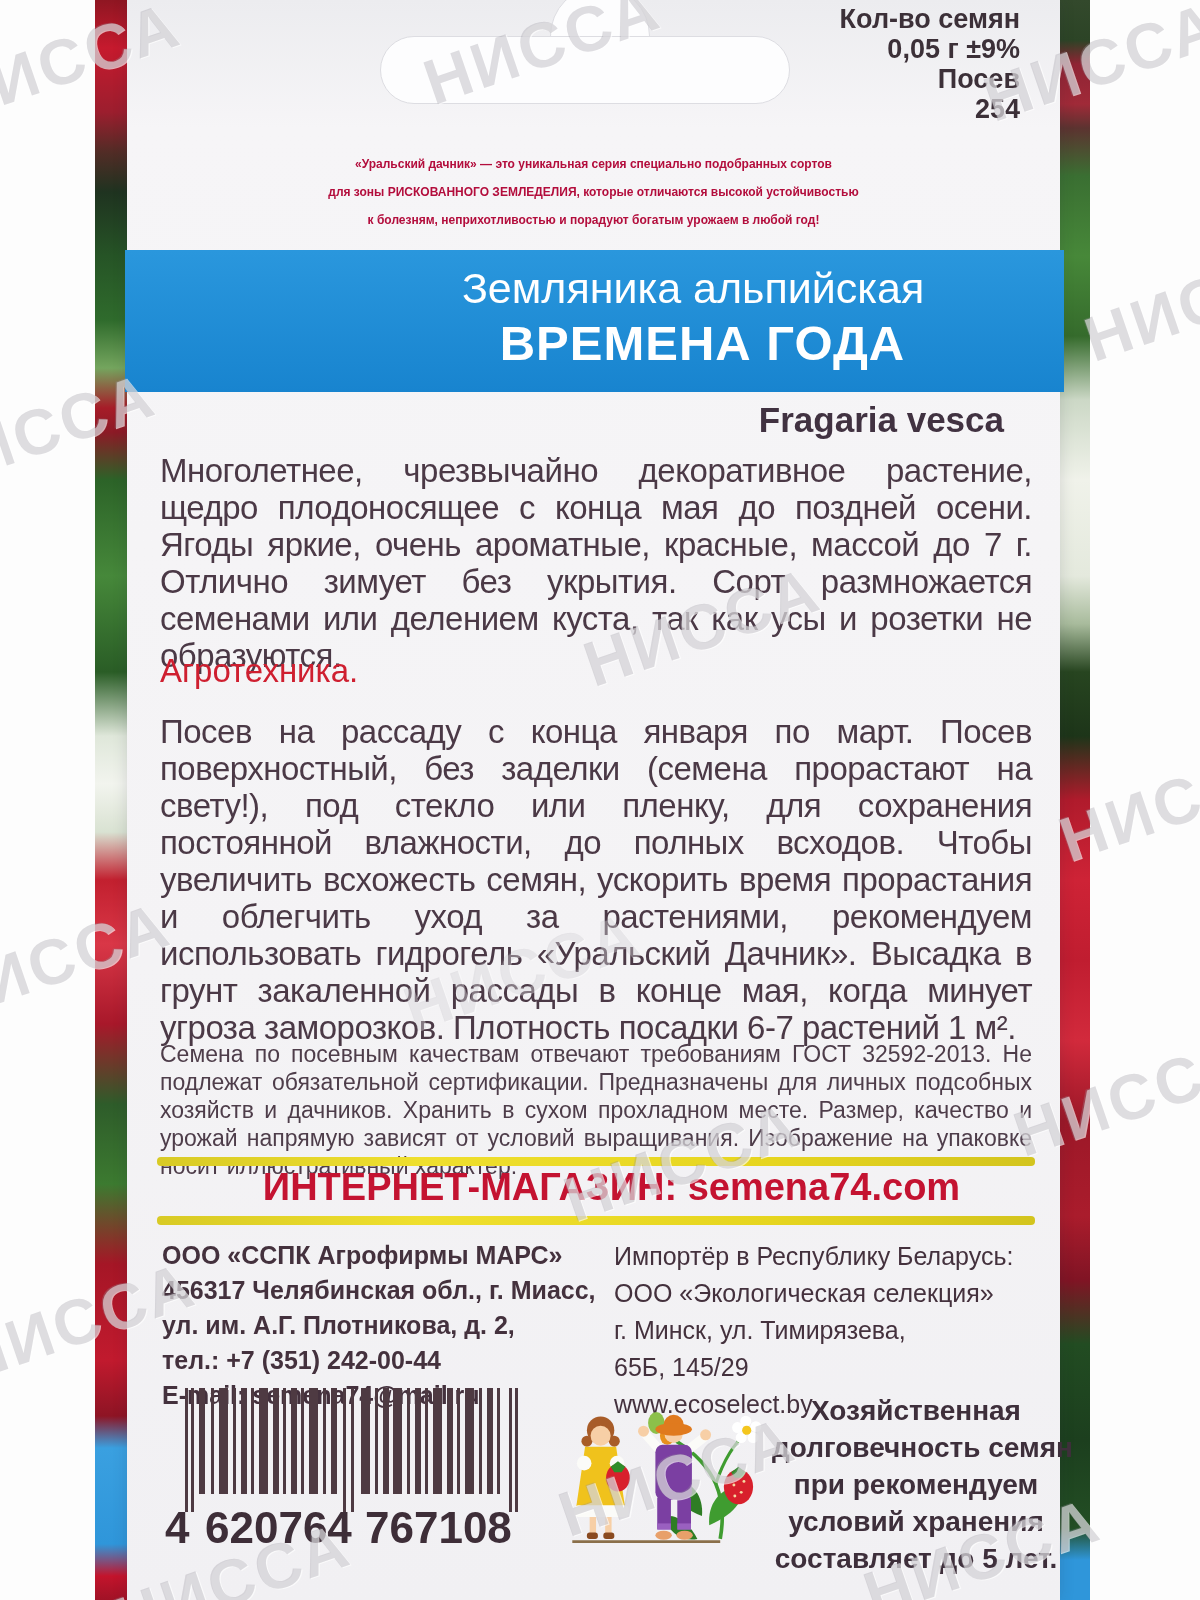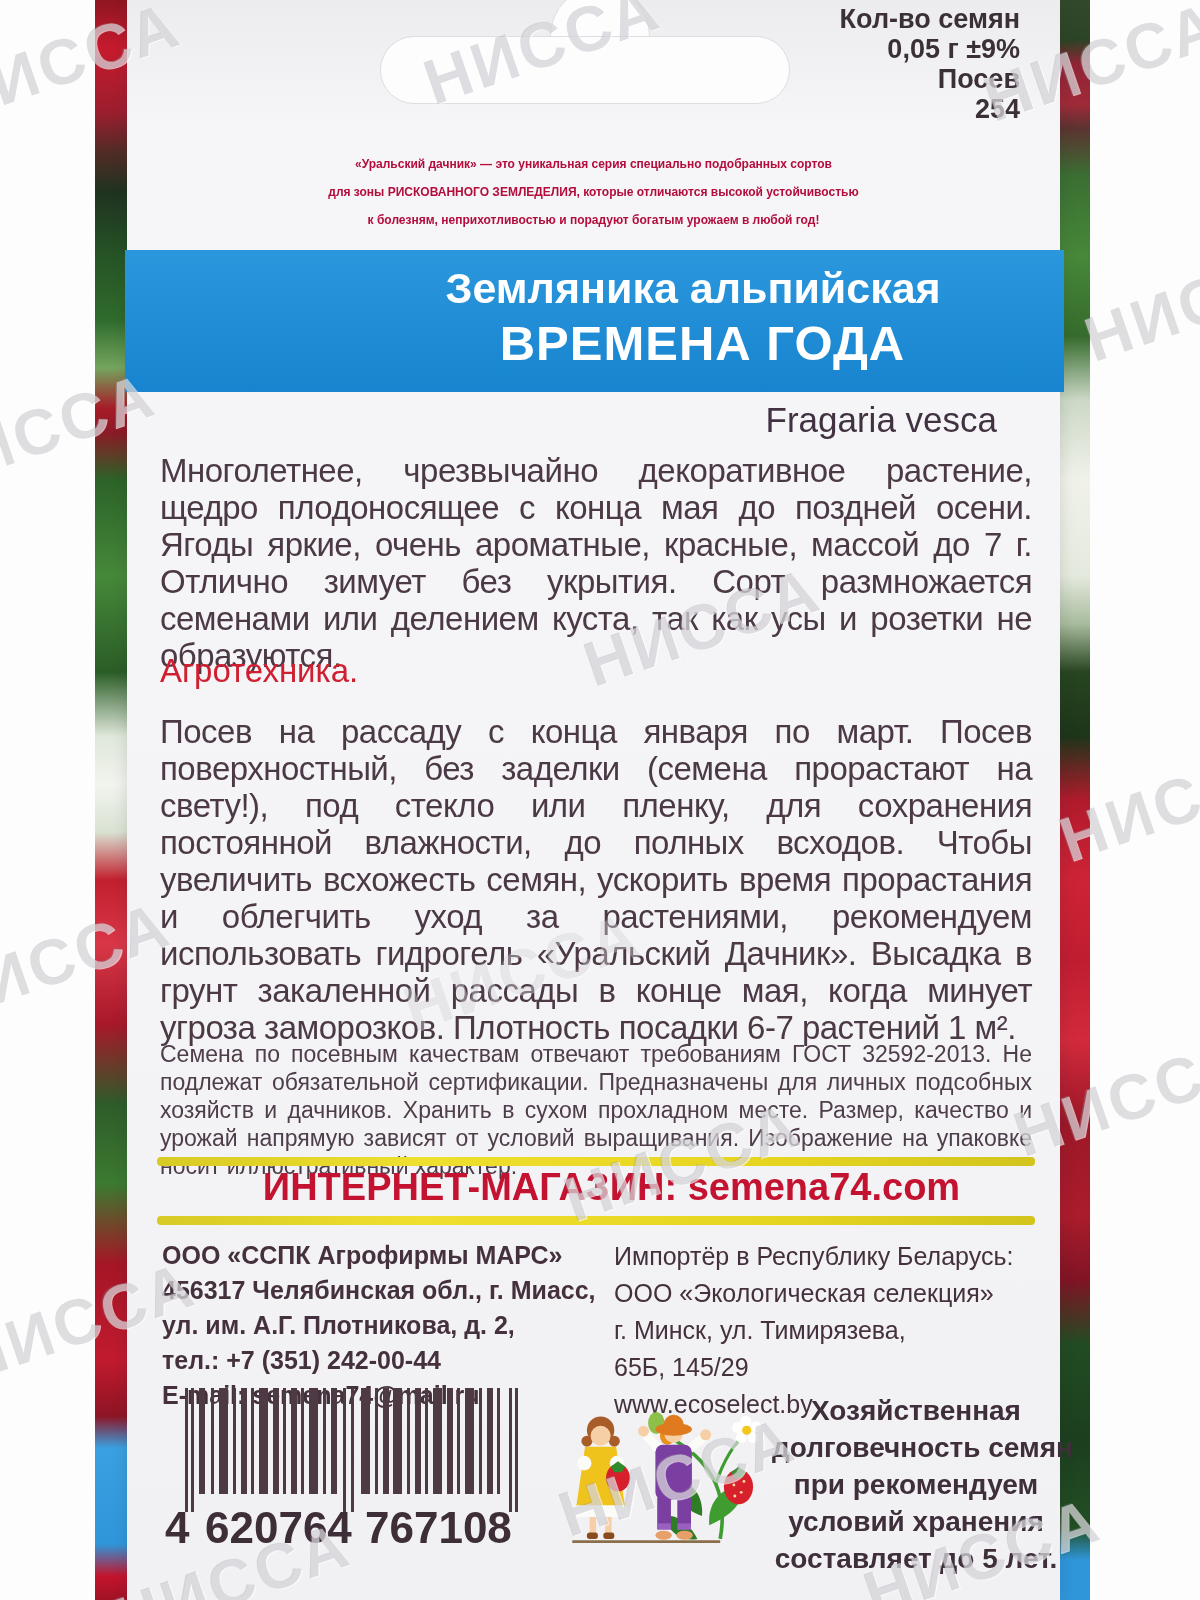--- a/index.html
+++ b/index.html
@@ -39,25 +39,25 @@
   .top-right{position:absolute;top:4px;right:40px;text-align:right;
     font-weight:bold;font-size:27px;line-height:30px;color:#3c3038;}
 
   .intro{position:absolute;top:150px;left:0;right:0;text-align:center;
     color:#b30d3c;font-weight:bold;font-size:12px;line-height:28px;}
   .intro div{white-space:nowrap;}
 
   .banner{position:absolute;top:250px;left:-2px;width:calc(100% + 6px);height:142px;
     background:linear-gradient(180deg,#2a97dd,#1884cf);color:#ffffff;
     text-align:center;padding-top:12px;box-sizing:border-box;}
-  .banner-line1{font-weight:bold;font-size:43px;line-height:52px;padding-left:21%;}
+  .banner-line1{font-weight:normal;font-size:43px;line-height:52px;padding-left:21%;}
   .banner-line2{font-weight:bold;font-size:49px;line-height:58px;padding-left:23%;
     letter-spacing:1px;}
 
-  .latin{position:absolute;top:400px;right:63px;font-weight:normal;font-size:35px;
+  .latin{position:absolute;top:400px;right:56px;font-weight:bold;font-size:35px;
     color:#413241;}
   .desc{position:absolute;top:452px;left:33px;width:872px;font-size:33px;
     line-height:37px;letter-spacing:-.5px;color:#4b3946;text-align:justify;}
   .agro-head{position:absolute;top:652px;left:33px;font-size:33px;line-height:37px;
     color:#cf1f30;}
   .agro{position:absolute;top:713px;left:33px;width:872px;font-size:33px;
     line-height:37px;letter-spacing:-.5px;color:#4b3946;text-align:justify;}
 
   .legal{position:absolute;top:1040px;left:33px;width:872px;font-size:23px;
     line-height:28px;color:#4e3d4a;text-align:justify;}

